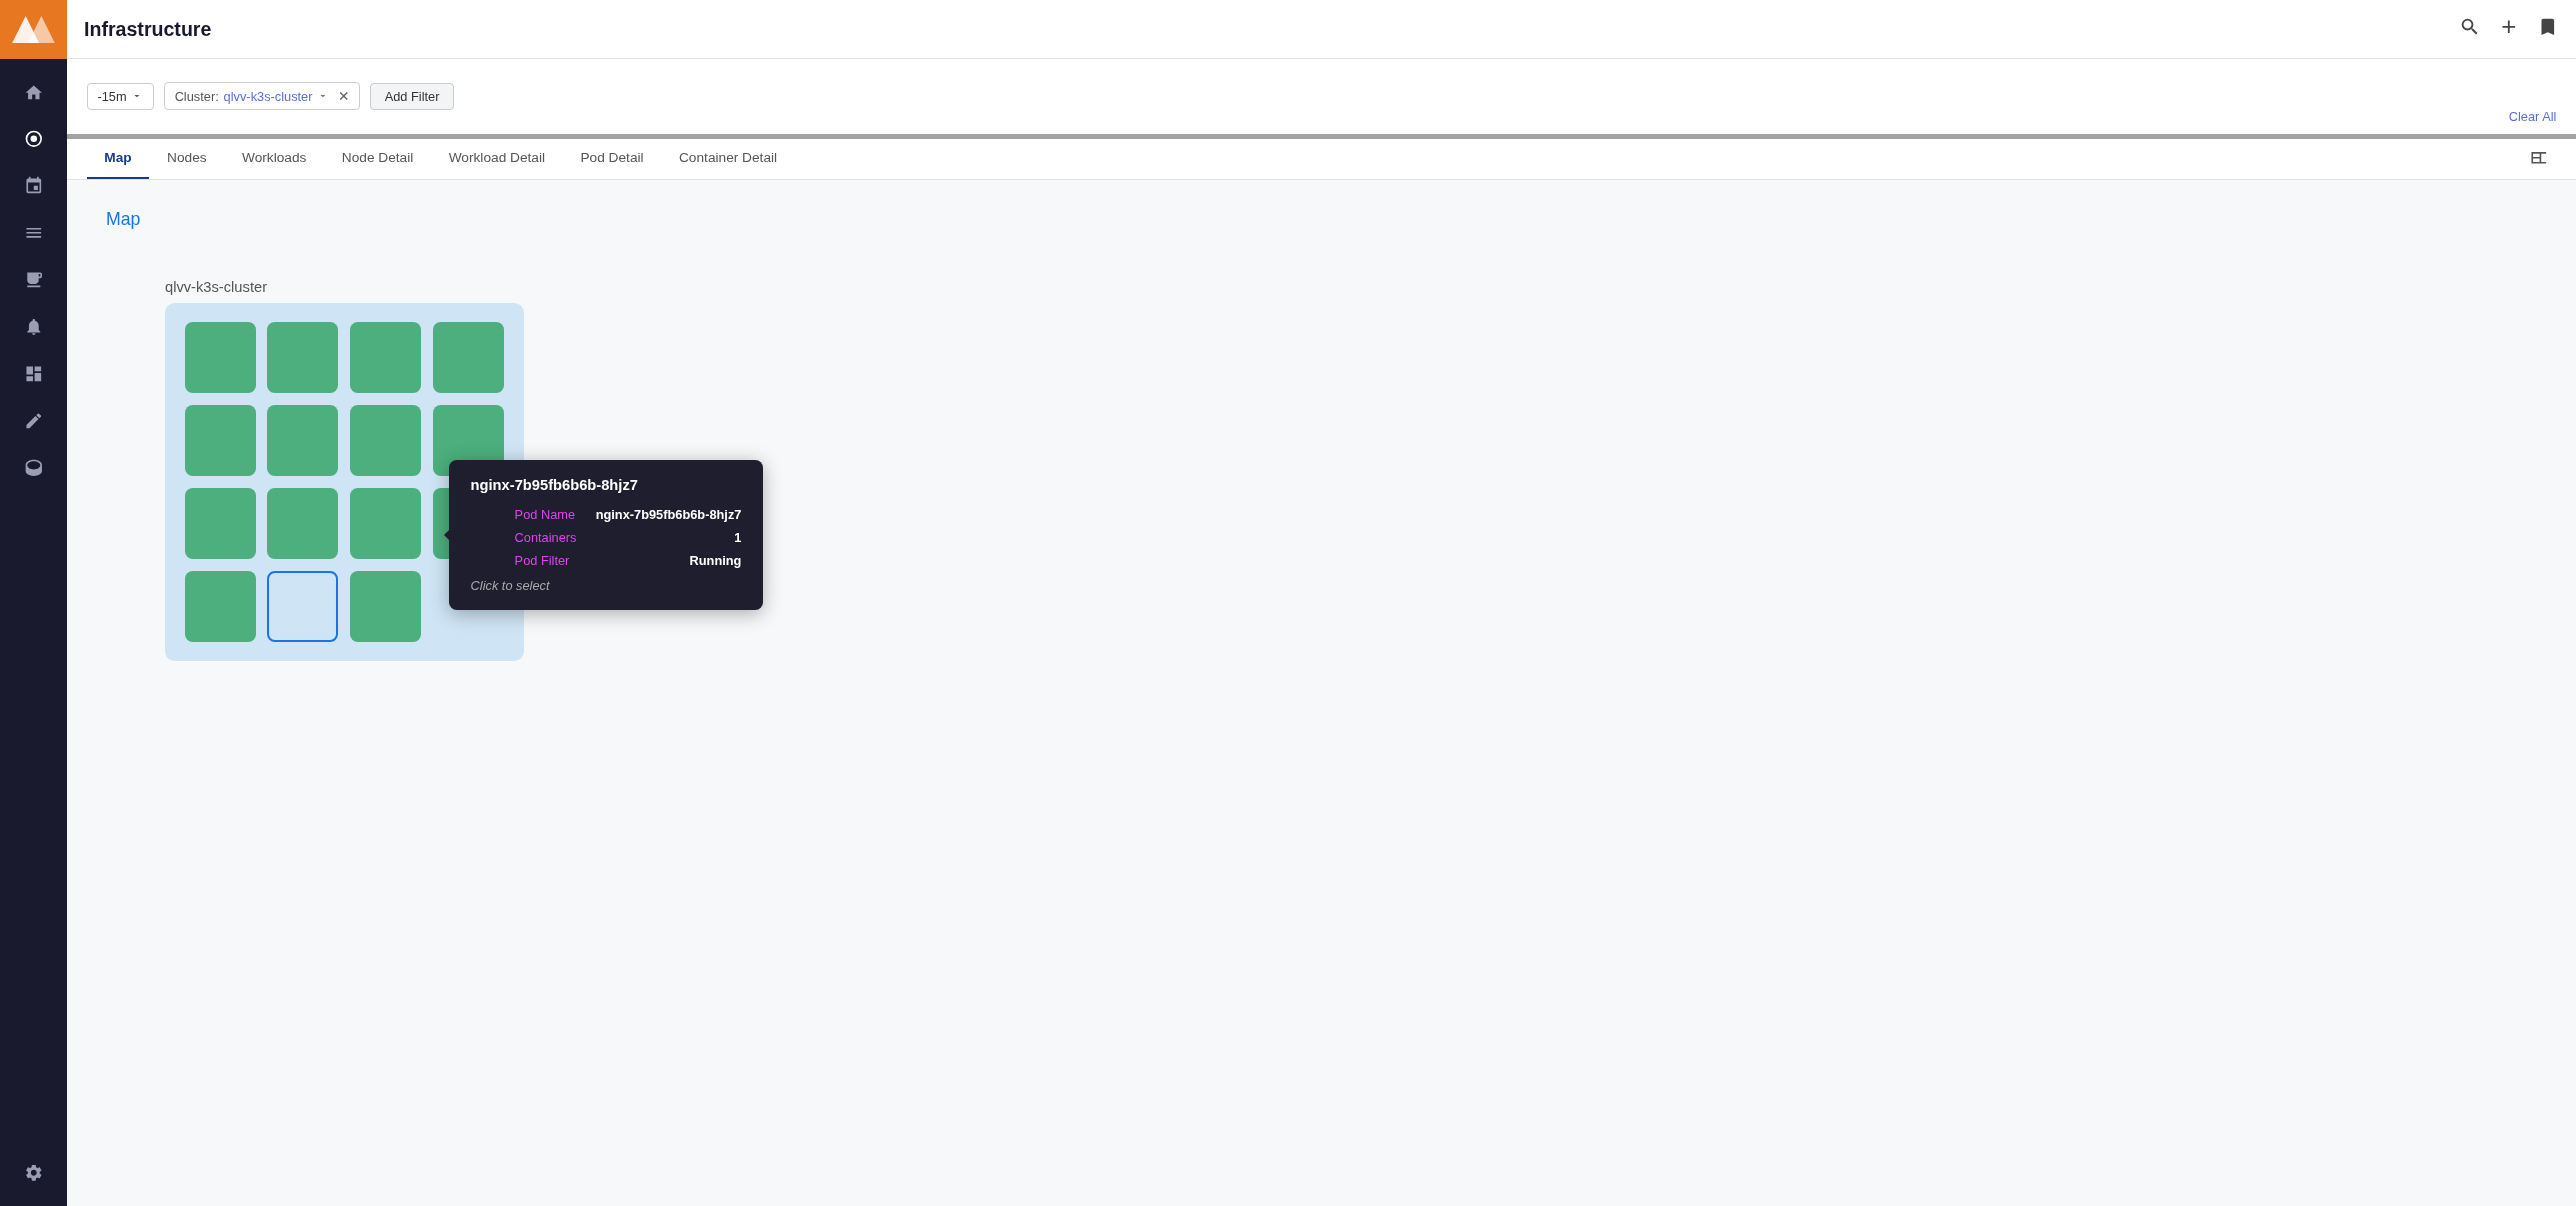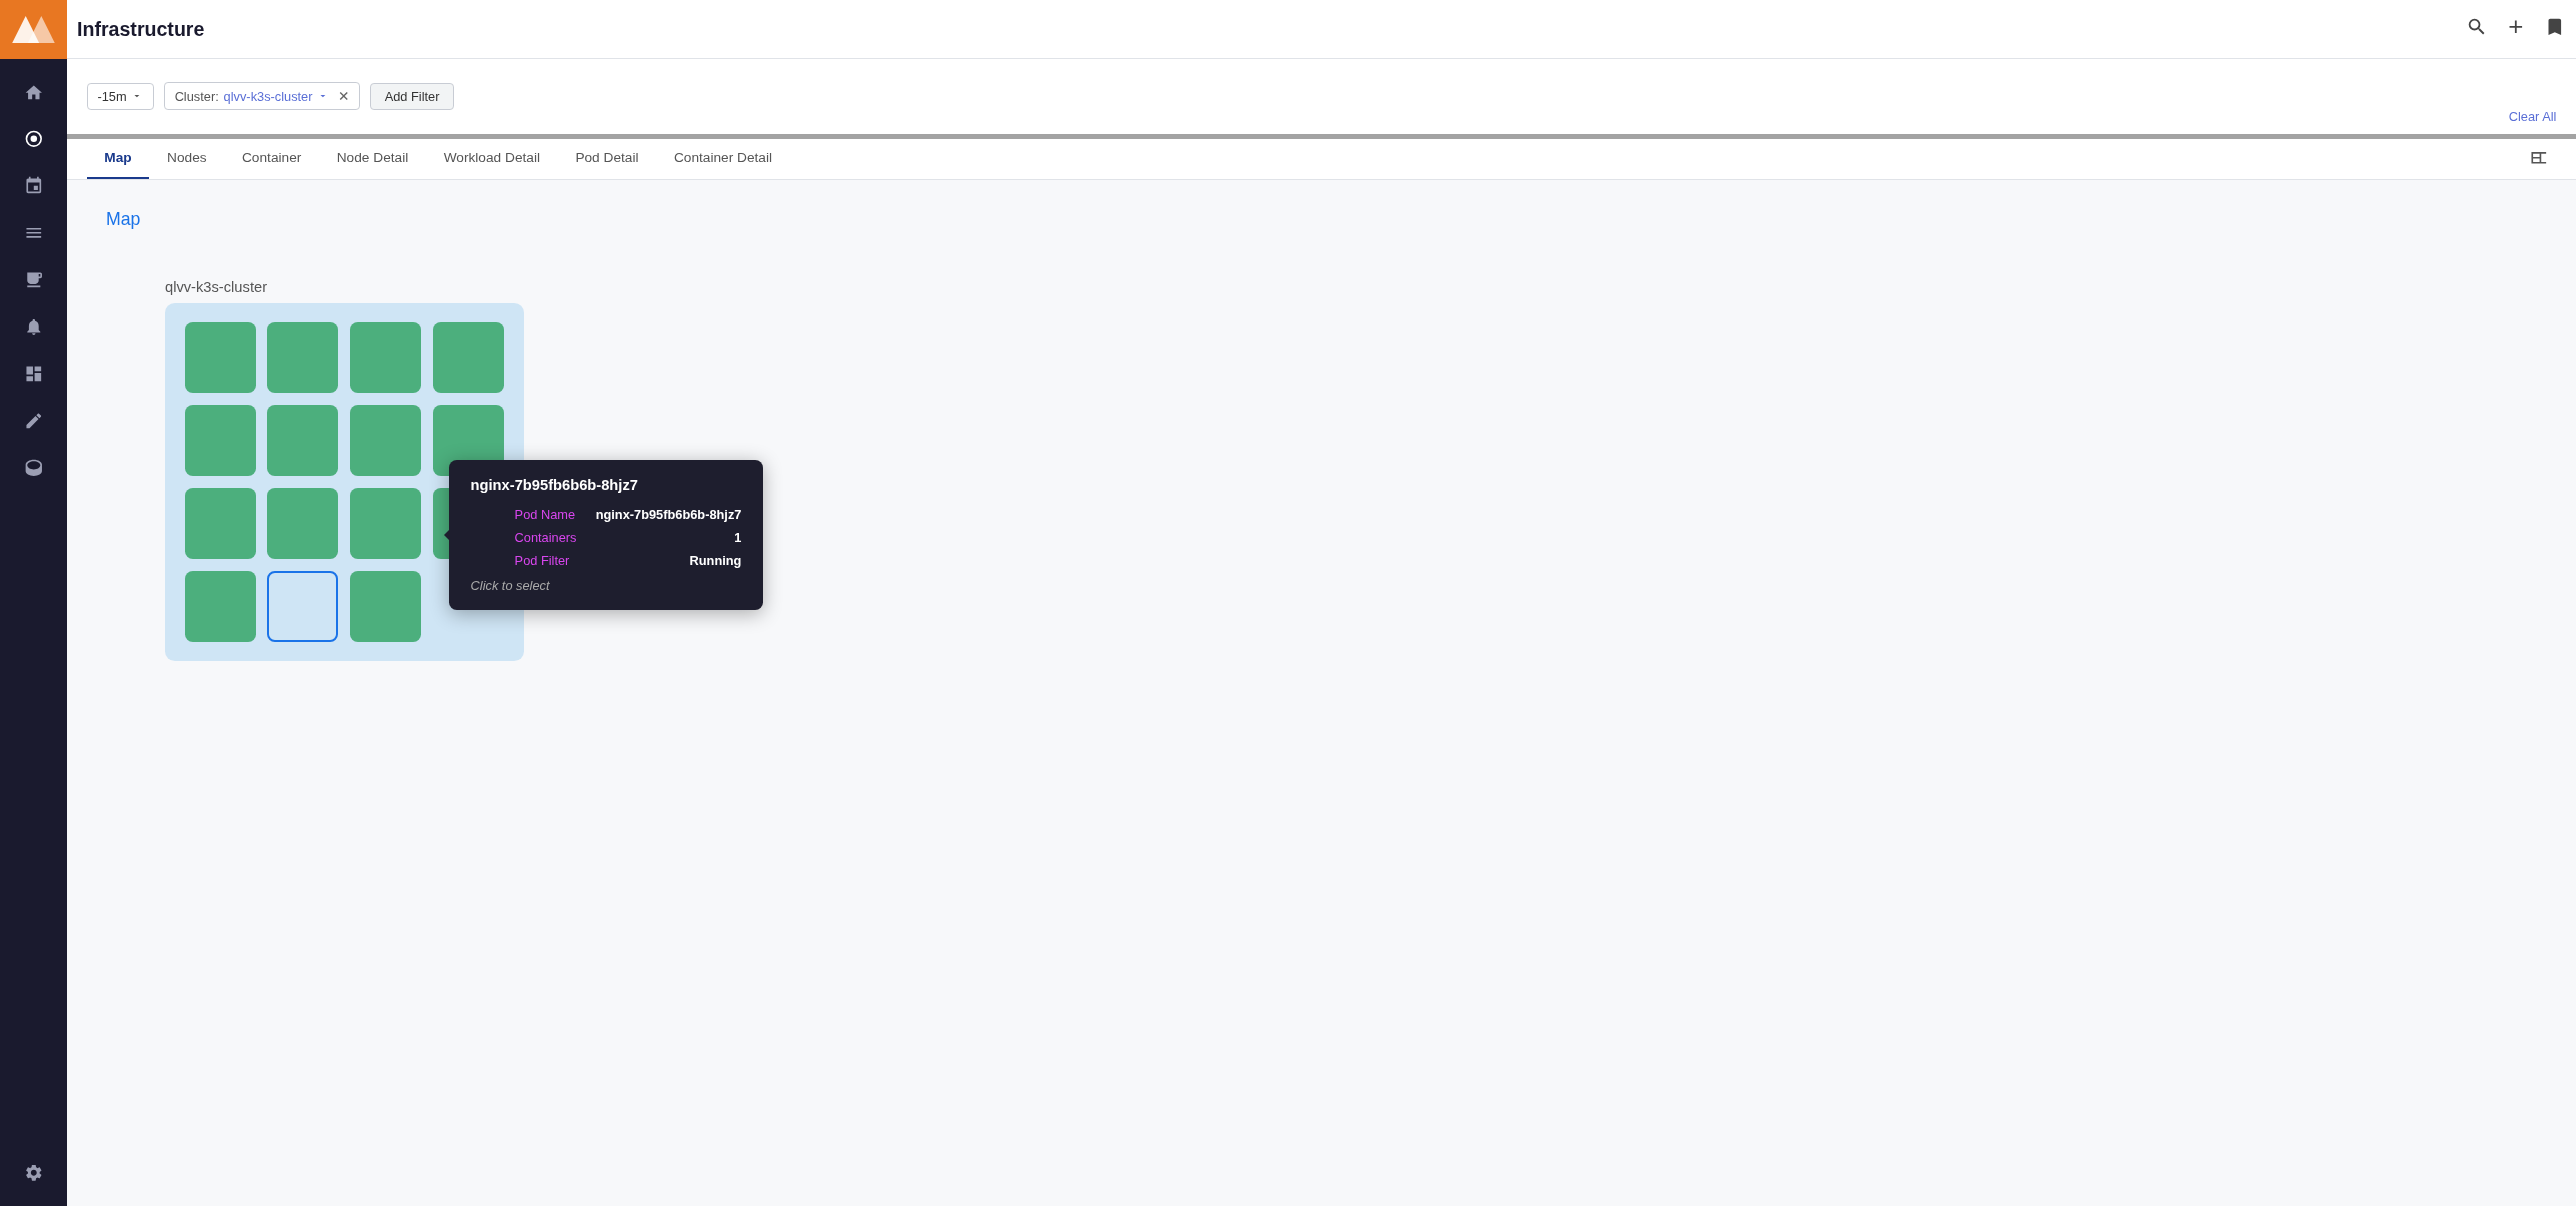--- a/index.html
+++ b/index.html
@@ -55,21 +55,21 @@
       flex-direction: column;
       overflow: hidden;
     }
 
     
     .topbar {
       background: #fff;
       border-bottom: 1px solid #e0e3e8;
       display: flex;
       align-items: center;
-      padding: 0 10px;
+      padding: 0 17px;
       height: 59px;
       flex-shrink: 0;
     }
     .topbar-title {
       font-size: 19.6px;
       font-weight: 600;
       color: #1a1a2e;
       flex: 1;
     }
     .topbar-icons {
@@ -371,21 +371,21 @@
         </svg>
       <span class="filter-close">✕</span>
     </div>
     <button class="add-filter-btn">Add Filter</button>
     <span class="clear-all">Clear All</span>
   </div>
 
   <div class="tabbar">
     <div class="tab active">Map</div>
     <div class="tab">Nodes</div>
-    <div class="tab">Container</div>
+    <div class="tab">Workloads</div>
     <div class="tab">Node Detail</div>
     <div class="tab">Workload Detail</div>
     <div class="tab">Pod Detail</div>
     <div class="tab">Container Detail</div>
     <div class="tab-panel-toggle">
       <svg width="19.6" height="19.6" viewBox="0 0 24 24" fill="#555">
           <path d="M3 5v14h18V5H3zm10 12H5v-4h8v4zm0-6H5V7h8v4zm8 6h-6V7h6v10z"></path>
         </svg>
     </div>
   </div>

